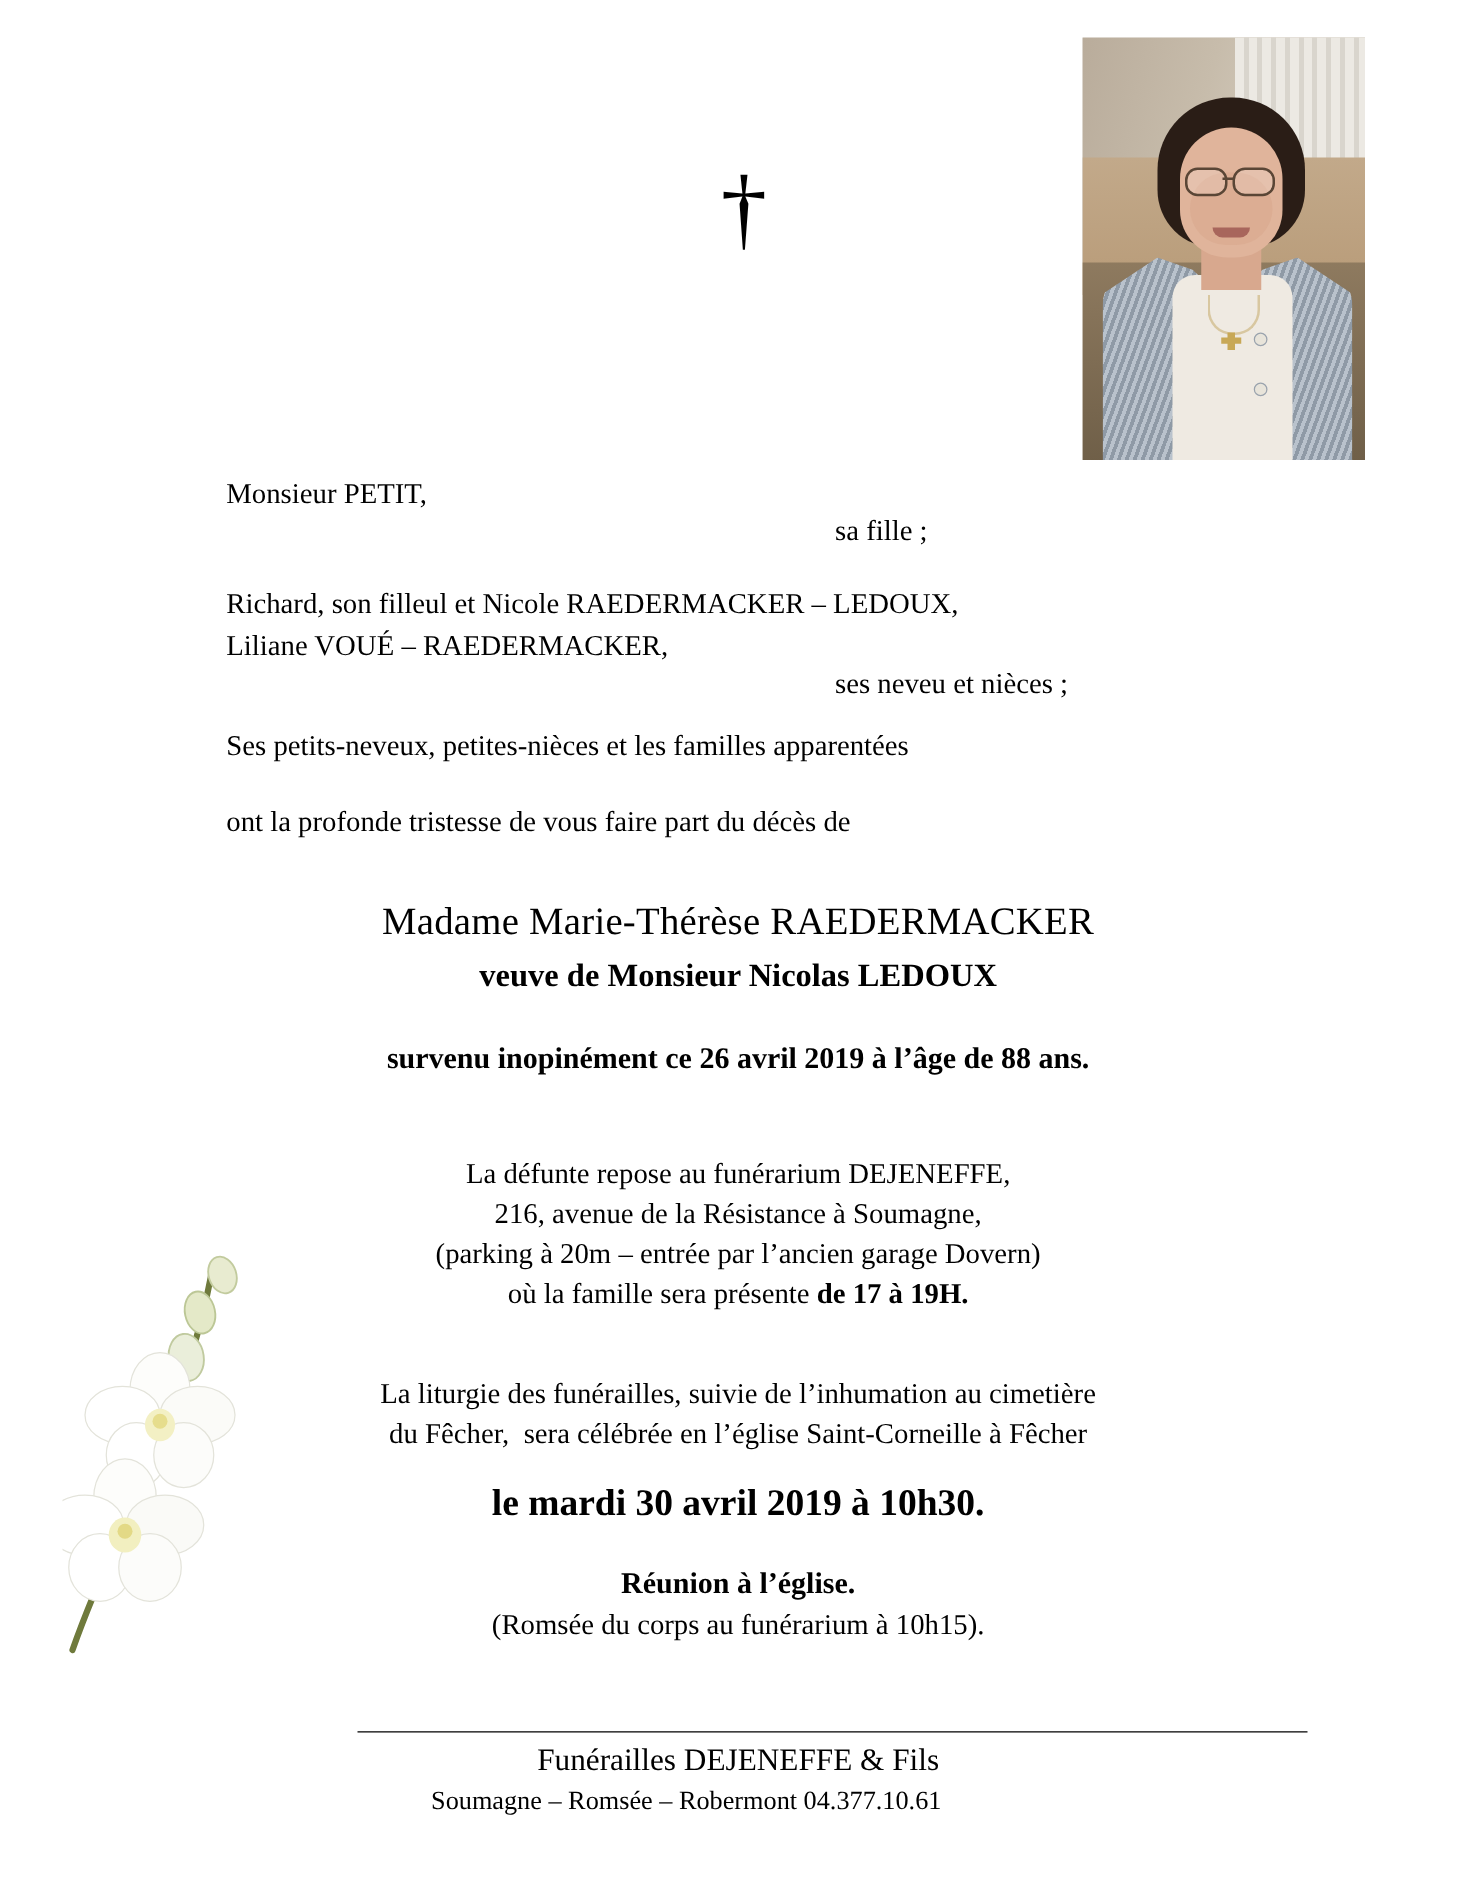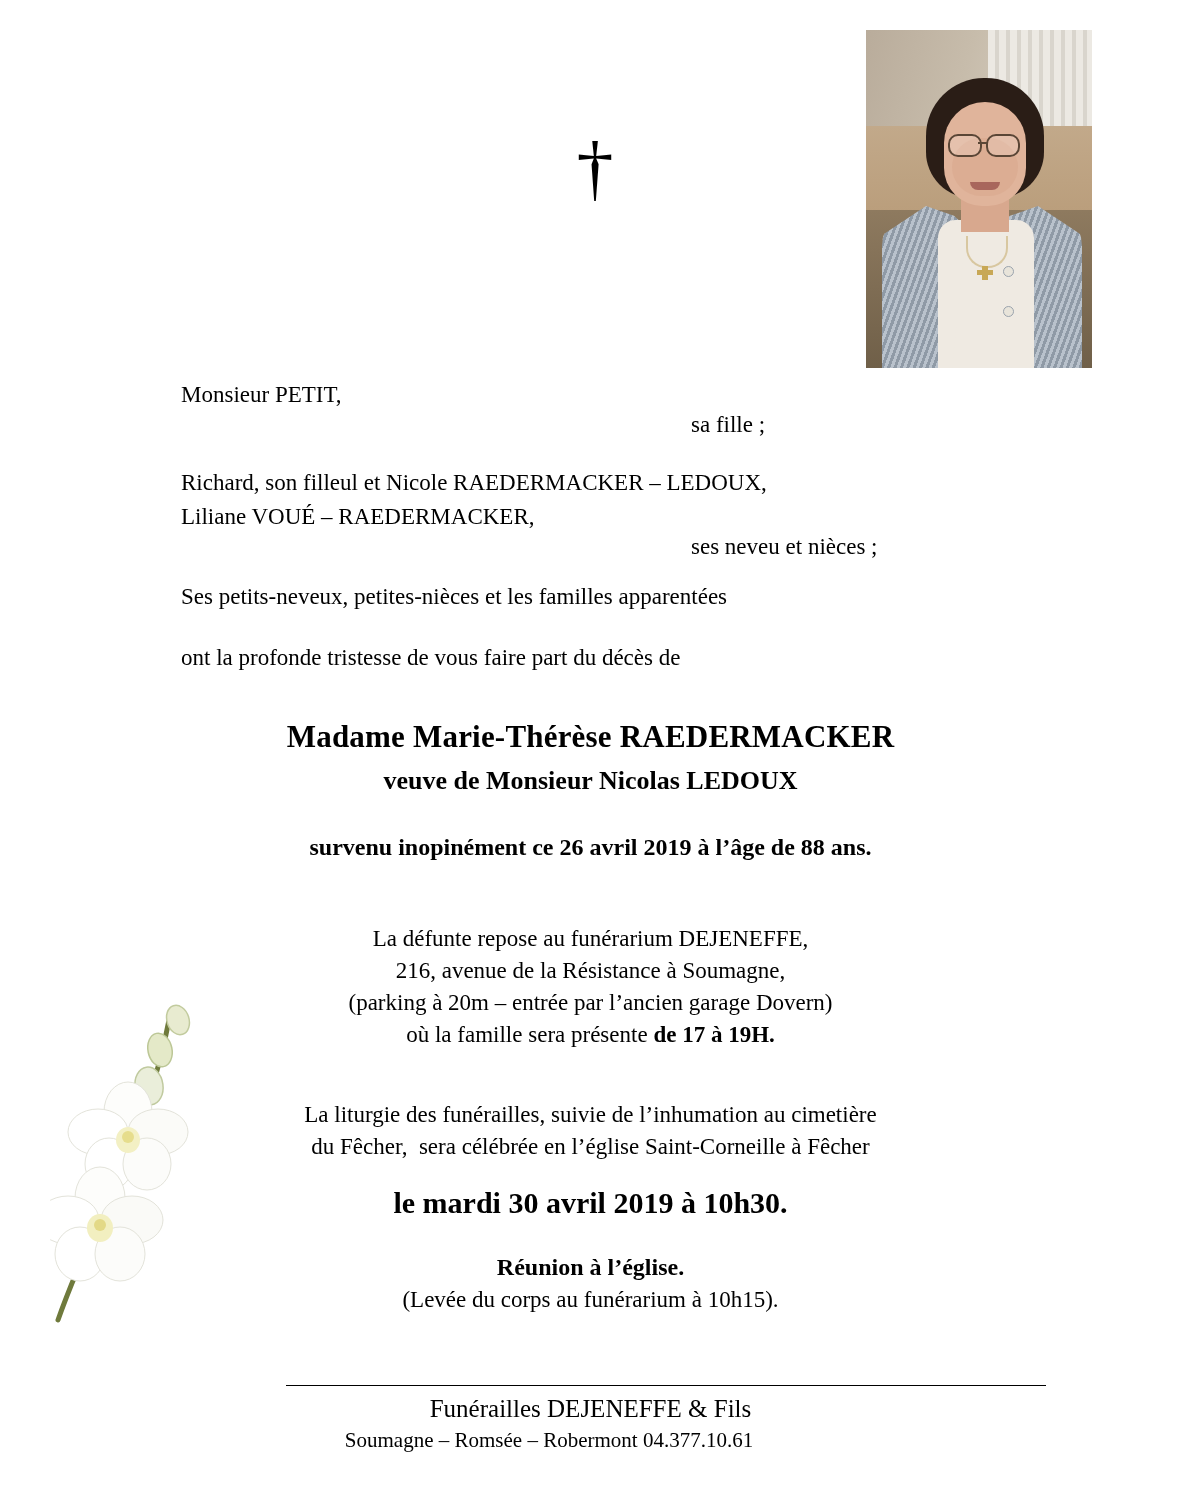--- a/index.html
+++ b/index.html
@@ -210,30 +210,30 @@
 
   
   .txt {
     position: absolute;
     font-family: "Liberation Serif", serif;
     font-size: 23px;
     line-height: 34px;
     white-space: pre;
   }
   .left-block { left: 181px; }
-  .indent-role { left: 691px; }
+  .indent-role { left: 668px; }
   .center-block {
     left: 0;
     width: 1181px;
     text-align: center;
   }
   .bold { font-weight: bold; }
   .name-main {
     font-size: 31px;
-    font-weight: bold;
+    font-weight: normal;
     letter-spacing: .2px;
   }
   .name-sub {
     font-size: 26px;
     font-weight: bold;
   }
   .event-line {
     font-size: 24px;
     font-weight: bold;
   }
@@ -344,17 +344,17 @@
 
 <div class="txt center-block" style="top:922px">La défunte repose au funérarium DEJENEFFE,</div>
 <div class="txt center-block" style="top:954px">216, avenue de la Résistance à Soumagne,</div>
 <div class="txt center-block" style="top:986px">(parking à 20m – entrée par l’ancien garage Dovern)</div>
 <div class="txt center-block" style="top:1018px"><span>où la famille sera présente </span><span class="bold">de 17 à 19H.</span></div>
 
 <div class="txt center-block" style="top:1098px">La liturgie des funérailles, suivie de l’inhumation au cimetière</div>
 <div class="txt center-block" style="top:1130px">du Fêcher,  sera célébrée en l’église Saint-Corneille à Fêcher</div>
 <div class="txt center-block big-date" style="top:1186px">le mardi 30 avril 2019 à 10h30.</div>
 <div class="txt center-block event-line" style="top:1250px">Réunion à l’église.</div>
-<div class="txt center-block" style="top:1283px">(Levée du corps au funérarium à 10h15).</div>
+<div class="txt center-block" style="top:1283px">(Romsée du corps au funérarium à 10h15).</div>
 
 <div class="footer-rule"></div>
 <div class="footer-line1">Funérailles DEJENEFFE &amp; Fils</div>
 <div class="footer-line2">Soumagne – Romsée – Robermont 04.377.10.61</div>
 
 </body></html>

